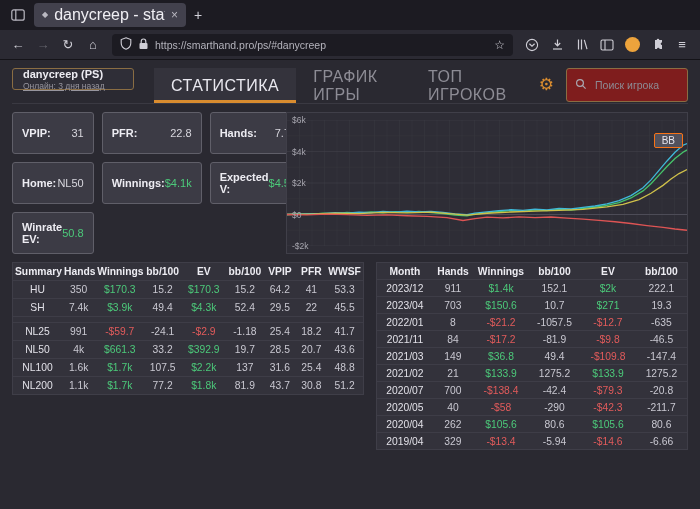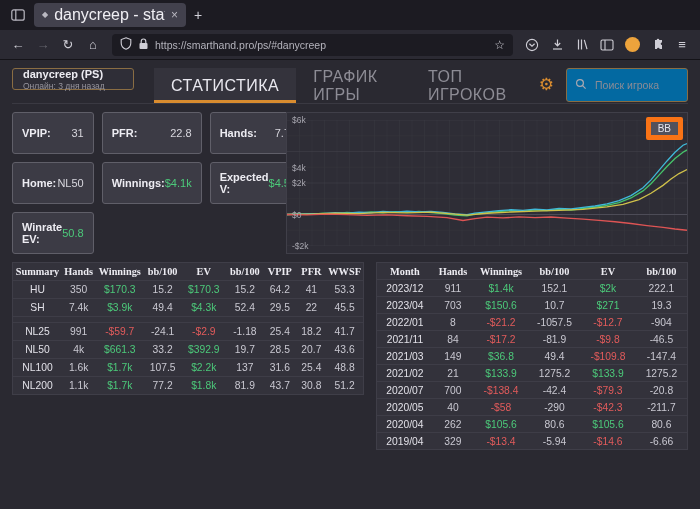--- a/index.html
+++ b/index.html
@@ -21,52 +21,52 @@
   .urlbar{flex:1;height:22px;background:#1c1b22;border-radius:4px;margin:0 6px;display:flex;align-items:center;padding:0 8px;gap:6px;}
   .url{font-size:10.5px;color:#b4b3bc;flex:1;white-space:nowrap;overflow:hidden;}
   .star{font-size:12px;color:#cfced6;}
   .avatar{width:15px;height:15px;border-radius:50%;background:#eda33c;}
 
   
   .page{flex:1;padding:8px 12px;display:flex;flex-direction:column;gap:8px;overflow:hidden;background:#2a2931;}
   .page-header{height:36px;display:flex;align-items:stretch;gap:12px;flex:0 0 auto;border-bottom:1px solid #3a3942;}
   .player-box{border:1px solid #8a6d43;border-radius:3px;background:#2f2e37;padding:2px 10px;display:flex;flex-direction:column;justify-content:center;min-width:122px;margin-bottom:13px;}
   .player-name{font-size:11px;font-weight:bold;color:#edecf2;}
-  .player-status{font-size:8.5px;color:#97959e;margin-top:1px;}
+  .player-status{font-size:8.5px;color:#97959e;margin-top:1px;text-decoration:underline;}
   .ptabs{display:flex;margin-left:8px;}
   .ptab{padding:0 17px;display:flex;align-items:center;font-size:16px;letter-spacing:.5px;color:#8d8c95;cursor:default;}
   .ptab.active{color:#e9e8ef;background:#34333c;box-shadow:inset 0 -3px 0 var(--accent);}
   .gear{margin-left:auto;display:flex;align-items:center;font-size:17px;color:var(--accent);margin-bottom:3px;}
-  .search-box{border:1px solid #8a6d43;border-radius:3px;background:#0369a1;width:142px;display:flex;align-items:center;gap:6px;padding:16px 8px;margin-bottom:21px;}
+  .search-box{border:1px solid #8a6d43;border-radius:3px;background:#7f1d1d;width:142px;display:flex;align-items:center;gap:6px;padding:16px 8px;margin-bottom:21px;}
   .search-box input{background:transparent;border:none;outline:none;color:#d4d3db;font-size:10.5px;width:100%;font-family:inherit;}
   .search-box input::placeholder{color:#8d8c95;}
 
   .row2{display:flex;gap:12px;height:142px;flex:0 0 auto;}
   .stats-grid{width:262px;display:grid;grid-template-columns:1fr 1fr 1fr;grid-auto-rows:1fr;gap:8px;}
   .stat-box{background:#3c3b45;border:1px solid #605f69;border-radius:3px;display:flex;align-items:center;justify-content:space-between;padding:0 9px;}
   .stat-label{font-size:11px;font-weight:bold;color:#edecf2;}
   .stat-value{font-size:11px;color:#d8d7de;}
   .stat-value.pos{color:var(--green);}
   .chart-panel{flex:1;position:relative;background:#2e2d36;border:1px solid #403f49;}
   .plot-wrap{position:absolute;left:0;right:0;top:7px;bottom:7px;}
   .plot-wrap svg{width:100%;height:100%;display:block;}
   .ylabels{position:absolute;left:5px;top:7px;bottom:7px;}
   .ylabel{position:absolute;transform:translateY(-50%);font-size:8.5px;color:#a7a6af;white-space:nowrap;}
-  .bb-btn{position:absolute;top:4px;right:4px;background:#52515c;border:5px solid #f97316;border-radius:2px;color:#e6e5ec;font-size:10px;padding:1px 7px;}
+  .bb-btn{position:absolute;top:20px;right:4px;background:#52515c;border:1px solid #f97316;border-radius:2px;color:#e6e5ec;font-size:10px;padding:1px 7px;}
 
   .row3{display:flex;gap:12px;align-items:flex-start;flex:1;}
   .data-table{background:#33323b;border:1px solid #3f3e48;}
   .table-summary{width:352px;}
   .table-monthly{flex:1;}
   .t-row{display:grid;}
   .table-summary .t-row{grid-template-columns:14% 9.5% 14% 10.5% 13% 10.5% 9.5% 8.5% 10.5%;}
   .table-monthly .t-row{grid-template-columns:18% 13% 18% 16.5% 18% 16.5%;}
   .t-cell{font-size:10.3px;color:#c9c8d1;text-align:center;padding:3px 2px;white-space:nowrap;overflow:hidden;}
   .table-monthly .t-cell{padding:2.5px 2px;}
-  .t-hcell{font-weight:bold;color:#edecf2;font-family:Liberation Serif, serif;}
+  .t-hcell{font-weight:bold;color:#edecf2;}
   .t-label{color:#e2e1e8;}
   .t-row + .t-row{border-top:1px solid #3e3d47;}
   .t-sep{height:6px;border-top:1px solid #3e3d47;}
   .t-sep + .t-row{border-top:1px solid #3e3d47;}
   .t-cell.pos{color:var(--green);}
   .t-cell.neg{color:var(--red);}
 </style>
 </head>
 <body>
 
@@ -241,21 +241,21 @@
               <line x1="0" y1="100" x2="100" y2="100" stroke="#413f49" stroke-width="0.6" vector-effect="non-scaling-stroke"></line>
               <line x1="0" y1="75" x2="100" y2="75" stroke="#4d4c57" stroke-width="1" vector-effect="non-scaling-stroke"></line>
               <polyline points="0,75.00 3,74.50 6,74.88 9,73.88 12,74.25 15,73.38 18,73.88 21,73.00 24,73.63 27,72.75 30,73.38 33,72.63 36,73.50 39,74.25 42,75.50 45,76.13 47,74.63 50,73.63 53,72.63 56,71.88 59,72.50 62,71.38 65,72.00 68,71.00 71,71.50 74,70.25 77,69.25 80,67.75 83,65.50 86,61.88 89,56.25 91,50.63 93,43.75 95,36.88 97,30.63 99,25.62 100,23.75" fill="none" stroke="#46c46a" stroke-width="1.3" vector-effect="non-scaling-stroke"></polyline>
               <polyline points="0,75.00 3,74.63 6,74.25 9,74.38 12,73.63 15,73.88 18,73.13 21,73.50 24,72.63 27,73.13 30,72.38 33,72.88 36,72.50 39,73.38 42,74.50 45,75.13 47,73.88 50,72.88 53,72.00 56,71.25 59,71.75 62,70.75 65,71.25 68,70.25 71,70.63 74,69.38 77,68.25 80,66.50 83,64.00 86,60.00 89,53.75 91,47.50 93,40.00 95,32.50 97,25.62 99,20.00 100,18.75" fill="none" stroke="#3fb9d8" stroke-width="1.3" vector-effect="non-scaling-stroke"></polyline>
               <polyline points="0,75.00 6,74.63 12,74.00 18,74.25 24,73.38 30,73.75 36,73.13 42,74.75 45,75.50 50,74.00 56,73.00 62,72.25 68,71.75 74,70.88 80,69.00 84,67.00 88,63.13 91,58.13 94,51.88 96,46.88 98,42.50 100,39.38" fill="none" stroke="#cfc04a" stroke-width="1.3" vector-effect="non-scaling-stroke"></polyline>
               <polyline points="0,75.00 5,75.25 10,74.63 15,75.13 20,75.63 25,75.25 30,76.00 35,76.50 40,77.50 44,79.75 47,78.25 50,77.13 54,77.75 58,76.88 62,77.50 66,77.00 70,77.88 74,78.63 78,79.63 82,80.75 86,82.13 90,83.75 94,85.25 97,86.50 100,87.50" fill="none" stroke="#de5454" stroke-width="1.3" vector-effect="non-scaling-stroke"></polyline>
             </svg>
         </div>
         <div class="ylabels">
             <span class="ylabel" style="top: 0%;">$6k</span>
-            <span class="ylabel" style="top: 25%; margin-top: 16px;">$4k</span>
+            <span class="ylabel" style="top: 25%;">$4k</span>
             <span class="ylabel" style="top: 50%;">$2k</span>
             <span class="ylabel" style="top: 75%;">$0</span>
             <span class="ylabel" style="top: 100%;">-$2k</span>
           </div>
         <div class="bb-btn">BB</div>
       </div>
     </div>
 
     <div class="row3">
       <div class="data-table table-summary">
@@ -362,21 +362,21 @@
             <div class="t-cell">10.7</div>
             <div class="t-cell pos">$271</div>
             <div class="t-cell">19.3</div>
           </div>
           <div class="t-row">
             <div class="t-cell t-label">2022/01</div>
             <div class="t-cell">8</div>
             <div class="t-cell neg">-$21.2</div>
             <div class="t-cell">-1057.5</div>
             <div class="t-cell neg">-$12.7</div>
-            <div class="t-cell">-904</div>
+            <div class="t-cell">-635</div>
           </div>
           <div class="t-row">
             <div class="t-cell t-label">2021/11</div>
             <div class="t-cell">84</div>
             <div class="t-cell neg">-$17.2</div>
             <div class="t-cell">-81.9</div>
             <div class="t-cell neg">-$9.8</div>
             <div class="t-cell">-46.5</div>
           </div>
           <div class="t-row">

